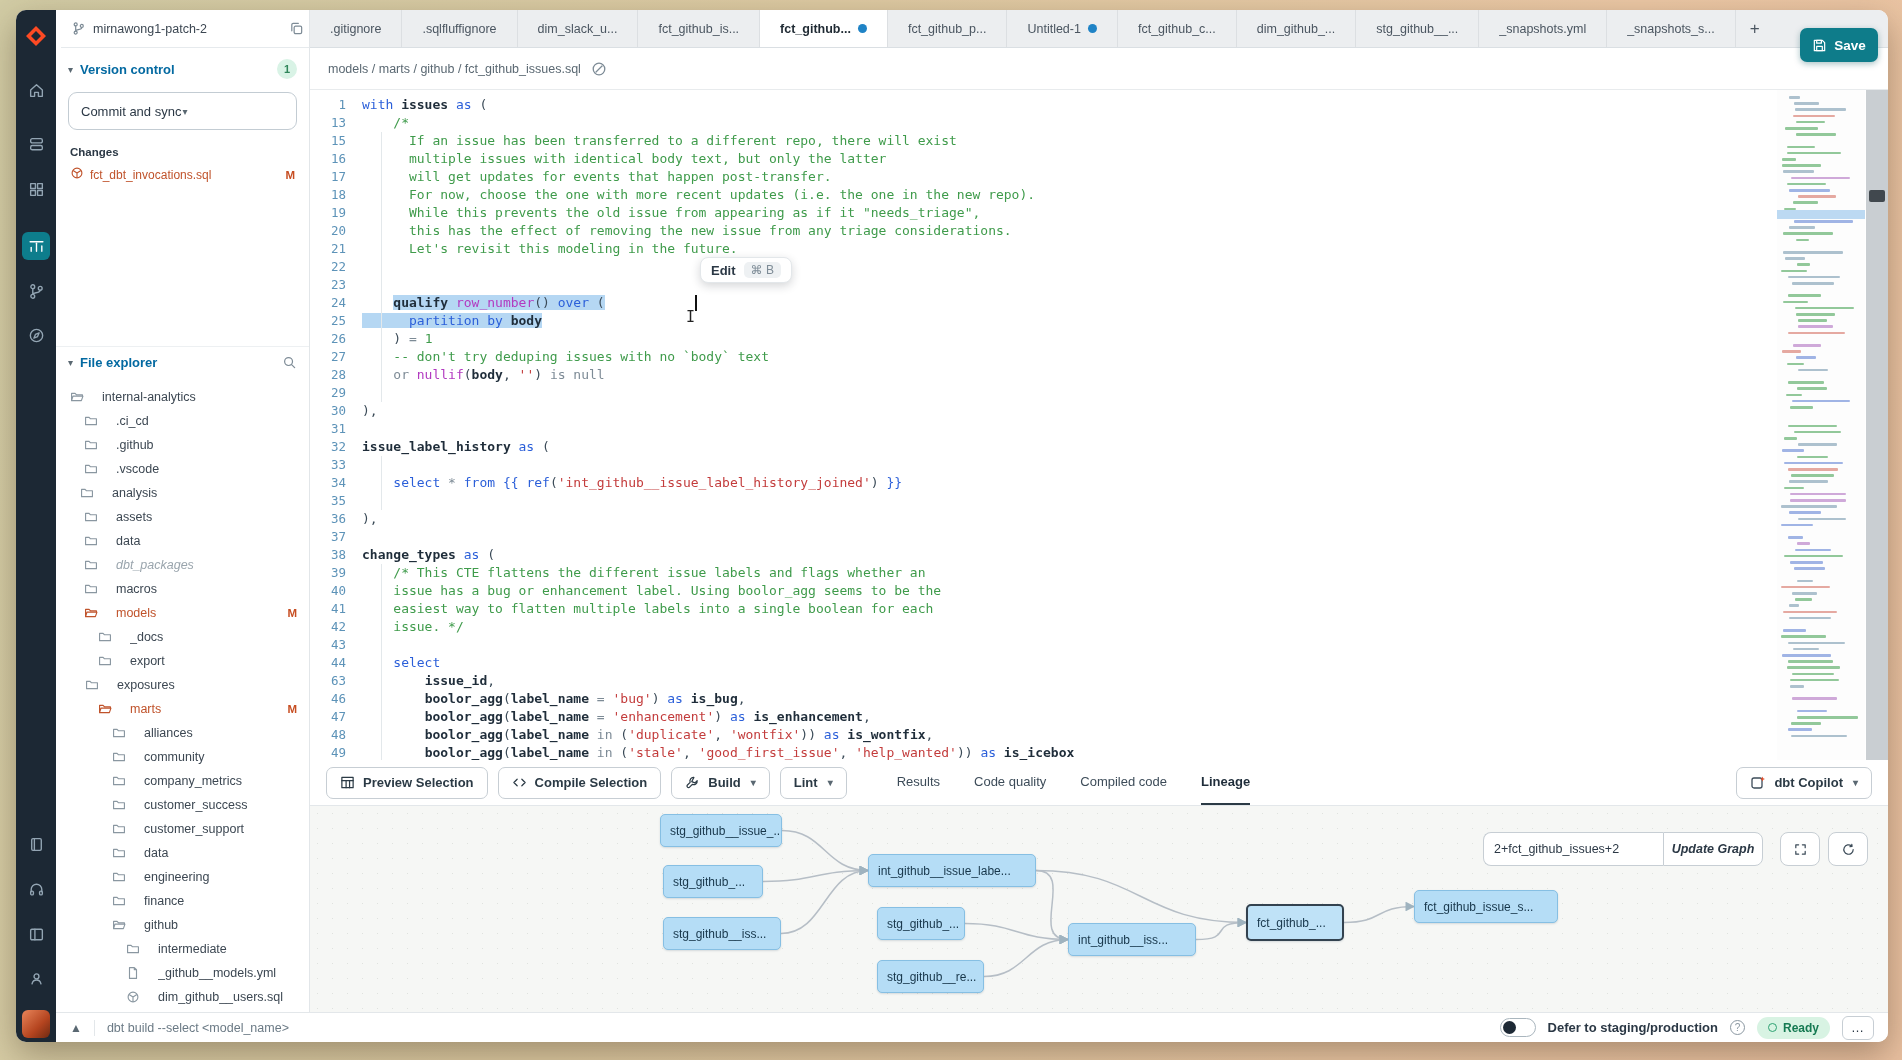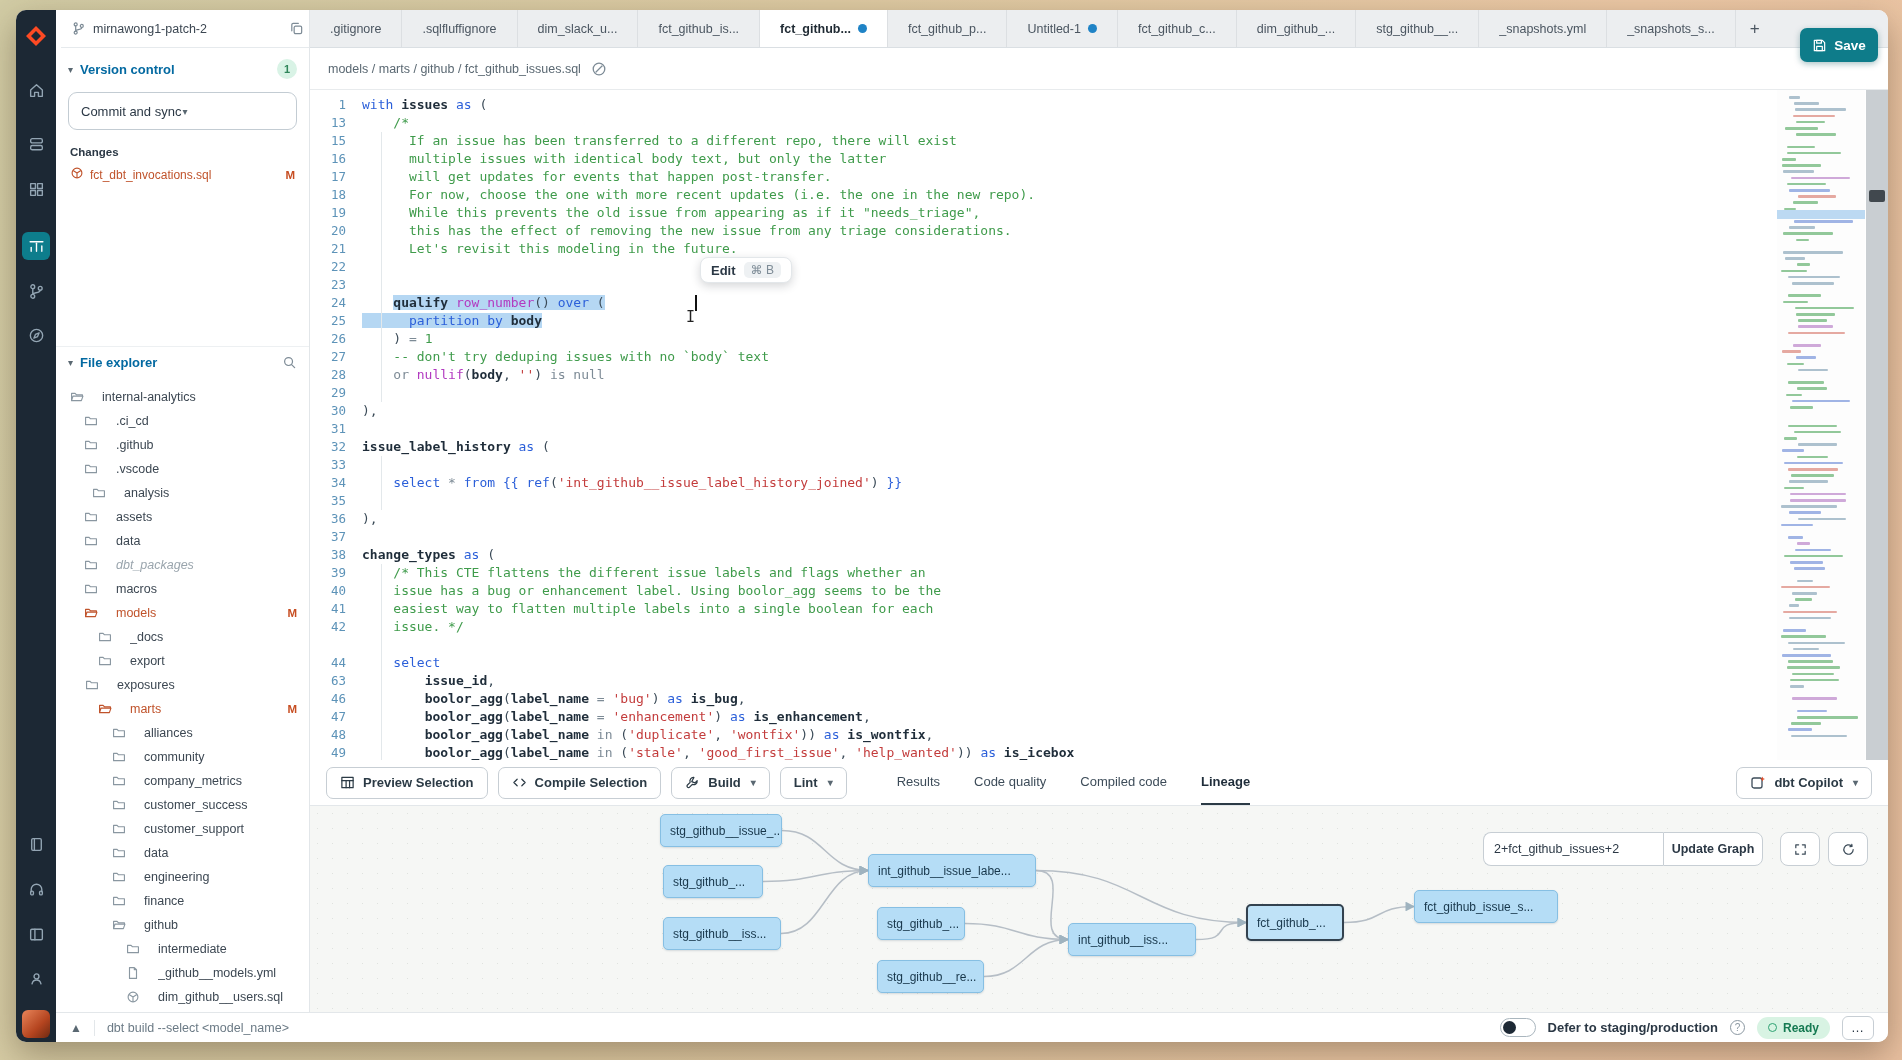--- a/index.html
+++ b/index.html
@@ -109,21 +109,21 @@
     background-image:radial-gradient(#dfe2de 0.8px, transparent 0.9px); background-size:15px 15px; overflow:hidden; }
   .lnode { position:absolute; height:33px; background:#b5ddf6; border:1px solid #86bfe3; border-radius:5px;
     font-size:12px; color:#17364a; display:flex; align-items:center; padding:0 9px; white-space:nowrap;
     overflow:hidden; box-shadow:0 1px 2px rgba(30,60,80,.15); cursor:pointer; }
   .lnode.selected { border:2px solid #33424f; height:37px; background:#bfe2f7; }
   .ledges { position:absolute; left:0; top:0; width:100%; height:100%; pointer-events:none; }
   .lctl { position:absolute; display:flex; }
   .lsearch { width:180px; height:34px; border:1px solid #c7ced4; border-right:none; border-radius:8px 0 0 8px;
     padding:0 10px; font-size:12.5px; color:#2b3845; background:#fff; outline:none; }
   .lupdate { width:100px; height:34px; border:1px solid #c7ced4; border-radius:0 8px 8px 0; background:#fff;
-    font-size:12.5px; font-weight:600; color:#2b3845; cursor:pointer; }
+    font-size:12.5px; font-weight:600; color:#2b3845; cursor:pointer;font-style:italic; }
   .licon-btn { width:40px; height:34px; border:1px solid #c7ced4; border-radius:8px; background:#fff;
     display:flex; align-items:center; justify-content:center; color:#3d4c59; cursor:pointer; }
 
   
   .statusbar { position:absolute; left:0; bottom:0; width:100%; height:30px; background:#fff;
     border-top:1px solid #e3e7ea; display:flex; align-items:center; padding:0 14px; gap:12px; z-index:25; }
   .sb-chev { color:#5a6872; font-size:12px; cursor:pointer; }
   .sb-div { width:1px; height:16px; background:#e3e7ea; }
   .sb-cmd { font-size:12.5px; color:#6b7a85; flex:1; }
   .toggle { width:36px; height:19px; border-radius:10px; background:#fff; border:1px solid #aab6be;
@@ -296,21 +296,21 @@
               <span class="tl">.github</span>
             </div>
             <div class="trow" style="padding-left: 28px;">
               <span class="fico">
                 <svg width="14" height="14" viewBox="0 0 16 16" fill="none" stroke="currentColor" stroke-width="1.3" stroke-linecap="round" stroke-linejoin="round">
                   <path d="M1.8 3.8 h4 l1.4 1.6 h7 v6.8 h-12.4 Z"></path>
                 </svg>
               </span>
               <span class="tl">.vscode</span>
             </div>
-            <div class="trow" style="padding-left: 36px;">
+            <div class="trow" style="padding-left: 24px;">
               <span class="fico">
                 <svg width="14" height="14" viewBox="0 0 16 16" fill="none" stroke="currentColor" stroke-width="1.3" stroke-linecap="round" stroke-linejoin="round">
                   <path d="M1.8 3.8 h4 l1.4 1.6 h7 v6.8 h-12.4 Z"></path>
                 </svg>
               </span>
               <span class="tl">analysis</span>
             </div>
             <div class="trow" style="padding-left: 28px;">
               <span class="fico">
                 <svg width="14" height="14" viewBox="0 0 16 16" fill="none" stroke="currentColor" stroke-width="1.3" stroke-linecap="round" stroke-linejoin="round">
@@ -574,20 +574,21 @@
             <div class="cline" style="top: 366px; right: 0px;"><span class="gut">33</span><span class="ctx"></span></div>
             <div class="cline" style="top: 384px; right: 0px;"><span class="gut">34</span><span class="ctx"><span class="tk-p">    </span><span class="tk-k">select </span><span class="tk-op">* </span><span class="tk-k">from </span><span class="tk-jj">{{ </span><span class="tk-k">ref</span><span class="tk-p">(</span><span class="tk-str">'int_github__issue_label_history_joined'</span><span class="tk-p">) </span><span class="tk-jj">}}</span></span></div>
             <div class="cline" style="top: 402px; right: 0px;"><span class="gut">35</span><span class="ctx"></span></div>
             <div class="cline" style="top: 420px; right: 0px;"><span class="gut">36</span><span class="ctx"><span class="tk-p">),</span></span></div>
             <div class="cline" style="top: 438px; right: 0px;"><span class="gut">37</span><span class="ctx"></span></div>
             <div class="cline" style="top: 456px; right: 0px;"><span class="gut">38</span><span class="ctx"><span class="tk-id">change_types </span><span class="tk-k">as </span><span class="tk-p">(</span></span></div>
             <div class="cline" style="top: 474px; right: 0px;"><span class="gut">39</span><span class="ctx"><span class="tk-cm">    /* This CTE flattens the different issue labels and flags whether an</span></span></div>
             <div class="cline" style="top: 492px; right: 0px;"><span class="gut">40</span><span class="ctx"><span class="tk-cm">    issue has a bug or enhancement label. Using boolor_agg seems to be the</span></span></div>
             <div class="cline" style="top: 510px; right: 0px;"><span class="gut">41</span><span class="ctx"><span class="tk-cm">    easiest way to flatten multiple labels into a single boolean for each</span></span></div>
             <div class="cline" style="top: 528px; right: 0px;"><span class="gut">42</span><span class="ctx"><span class="tk-cm">    issue. */</span></span></div>
+            <div class="cline" style="top: 546px; right: 0px;"><span class="gut">43</span><span class="ctx"></span></div>
             <div class="cline" style="top: 564px; right: 0px;"><span class="gut">44</span><span class="ctx"><span class="tk-p">    </span><span class="tk-k">select</span></span></div>
             <div class="cline" style="top: 582px; right: 0px;"><span class="gut">63</span><span class="ctx"><span class="tk-p">        </span><span class="tk-id">issue_id</span><span class="tk-p">,</span></span></div>
             <div class="cline" style="top: 600px; right: 0px;"><span class="gut">46</span><span class="ctx"><span class="tk-p">        </span><span class="tk-id">boolor_agg</span><span class="tk-p">(</span><span class="tk-id">label_name </span><span class="tk-op">= </span><span class="tk-str">'bug'</span><span class="tk-p">) </span><span class="tk-k">as </span><span class="tk-id">is_bug</span><span class="tk-p">,</span></span></div>
             <div class="cline" style="top: 618px; right: 0px;"><span class="gut">47</span><span class="ctx"><span class="tk-p">        </span><span class="tk-id">boolor_agg</span><span class="tk-p">(</span><span class="tk-id">label_name </span><span class="tk-op">= </span><span class="tk-str">'enhancement'</span><span class="tk-p">) </span><span class="tk-k">as </span><span class="tk-id">is_enhancement</span><span class="tk-p">,</span></span></div>
             <div class="cline" style="top: 636px; right: 0px;"><span class="gut">48</span><span class="ctx"><span class="tk-p">        </span><span class="tk-id">boolor_agg</span><span class="tk-p">(</span><span class="tk-id">label_name </span><span class="tk-op">in </span><span class="tk-p">(</span><span class="tk-str">'duplicate'</span><span class="tk-p">, </span><span class="tk-str">'wontfix'</span><span class="tk-p">)) </span><span class="tk-k">as </span><span class="tk-id">is_wontfix</span><span class="tk-p">,</span></span></div>
             <div class="cline" style="top: 654px; right: 0px;"><span class="gut">49</span><span class="ctx"><span class="tk-p">        </span><span class="tk-id">boolor_agg</span><span class="tk-p">(</span><span class="tk-id">label_name </span><span class="tk-op">in </span><span class="tk-p">(</span><span class="tk-str">'stale'</span><span class="tk-p">, </span><span class="tk-str">'good_first_issue'</span><span class="tk-p">, </span><span class="tk-str">'help_wanted'</span><span class="tk-p">)) </span><span class="tk-k">as </span><span class="tk-id">is_icebox</span></span></div>
             <div class="iguide" style="left: 71px; top: 42px; height: 270px;"></div>
             <div class="iguide" style="left: 71px; top: 366px; height: 54px;"></div>
             <div class="iguide" style="left: 71px; top: 474px; height: 198px;"></div>
           </div>

